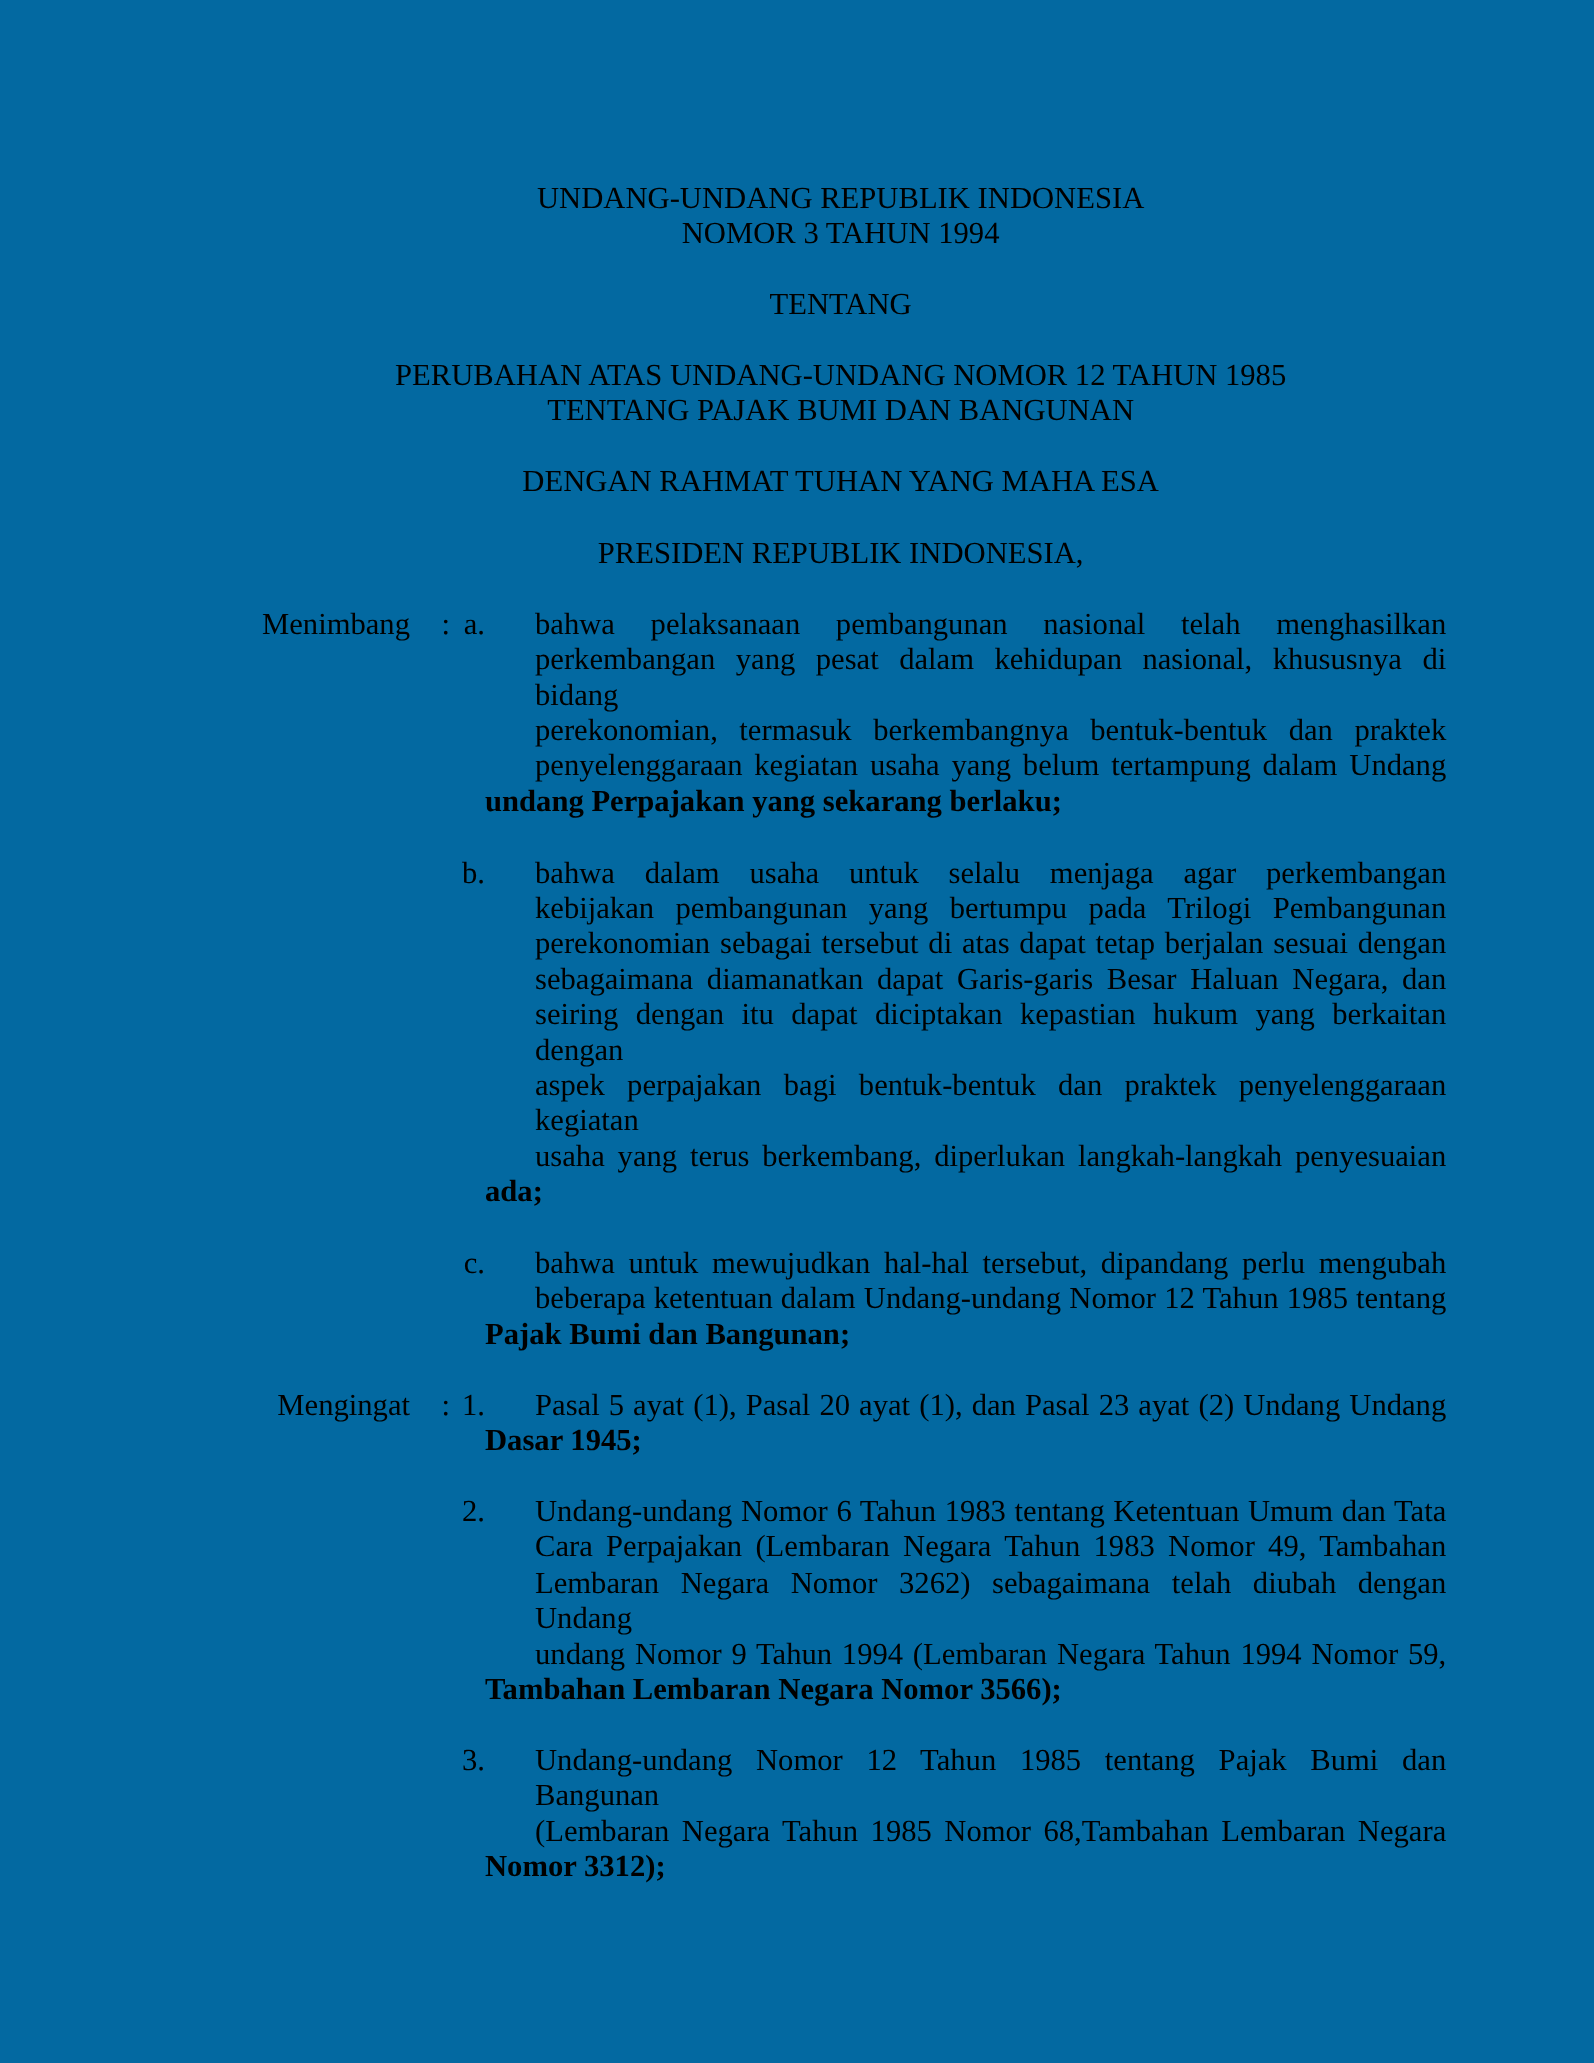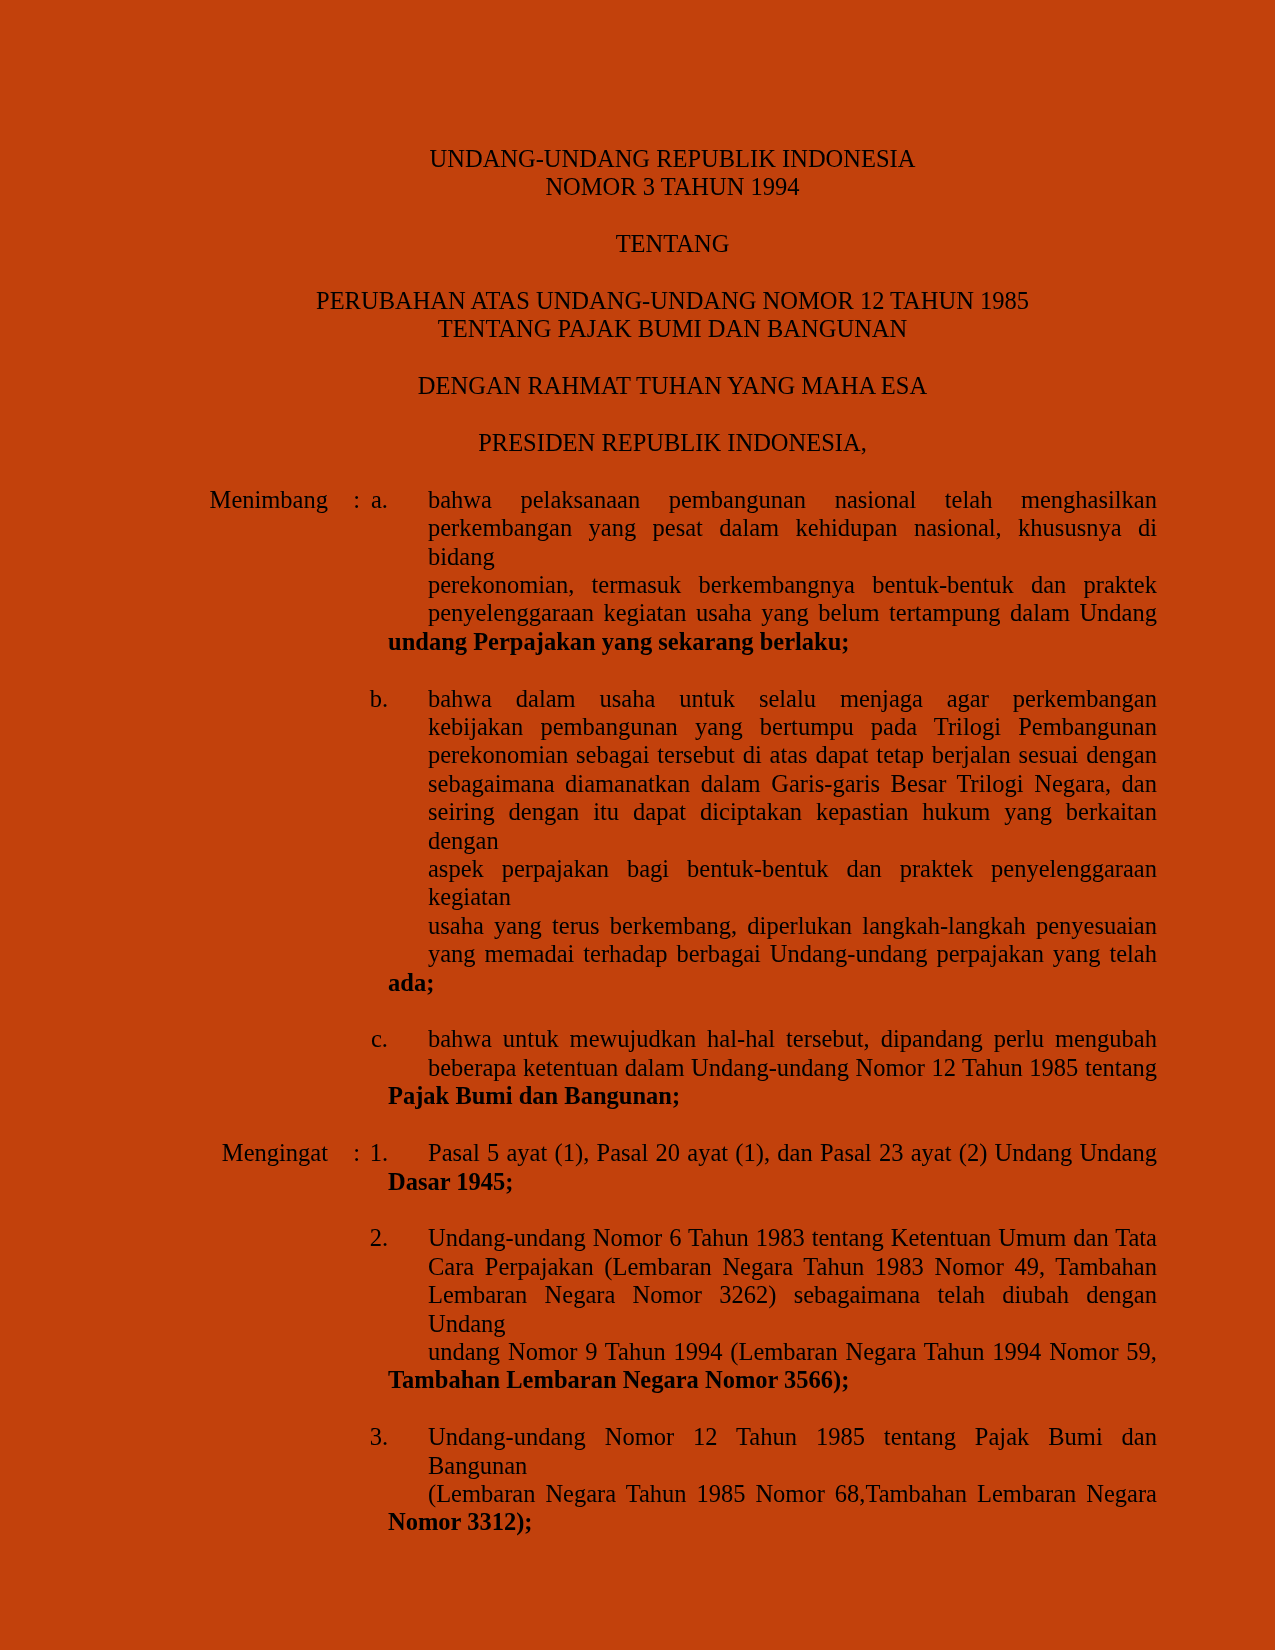--- a/index.html
+++ b/index.html
@@ -1,21 +1,21 @@
 <!DOCTYPE html>
 <html><head>
 <meta charset="utf-8">
 <style>
   * { margin: 0; padding: 0; box-sizing: border-box; }
   html, body { background: #ffffff; }
   .page {
     position: relative;
     width: 1275px;
     height: 1650px;
-    background: #c2410c;
+    background: #0369a1;
     color: #000000;
     font-family: "Liberation Serif", "DejaVu Serif", serif;
     font-size: 24.5px;
     line-height: 28.4px;
     padding: 145px 118px 0 188px;
     overflow: hidden;
   }
   .center { text-align: center; }
   .block { margin-bottom: 28.4px; }
   .section-item {
@@ -69,25 +69,24 @@
         </div>
       </div>
       <div class="section-item">
         <div class="section-label"></div>
         <div class="section-colon"></div>
         <div class="item-marker">b.</div>
         <div class="item-text">
           <div class="jline">bahwa dalam usaha untuk selalu menjaga agar perkembangan</div>
           <div class="jline">kebijakan pembangunan yang bertumpu pada Trilogi Pembangunan</div>
           <div class="jline">perekonomian sebagai tersebut di atas dapat tetap berjalan sesuai dengan</div>
-          <div class="jline">sebagaimana diamanatkan dalam Garis-garis Besar Trilogi Negara, dan</div>
+          <div class="jline">sebagaimana diamanatkan dapat Garis-garis Besar Haluan Negara, dan</div>
           <div class="jline">seiring dengan itu dapat diciptakan kepastian hukum yang berkaitan dengan</div>
           <div class="jline">aspek perpajakan bagi bentuk-bentuk dan praktek penyelenggaraan kegiatan</div>
           <div class="jline">usaha yang terus berkembang, diperlukan langkah-langkah penyesuaian</div>
-          <div class="jline">yang memadai terhadap berbagai Undang-undang perpajakan yang telah</div>
           <div class="lline">ada;</div>
         </div>
       </div>
       <div class="section-item">
         <div class="section-label"></div>
         <div class="section-colon"></div>
         <div class="item-marker">c.</div>
         <div class="item-text">
           <div class="jline">bahwa untuk mewujudkan hal-hal tersebut, dipandang perlu mengubah</div>
           <div class="jline">beberapa ketentuan dalam Undang-undang Nomor 12 Tahun 1985 tentang</div>

